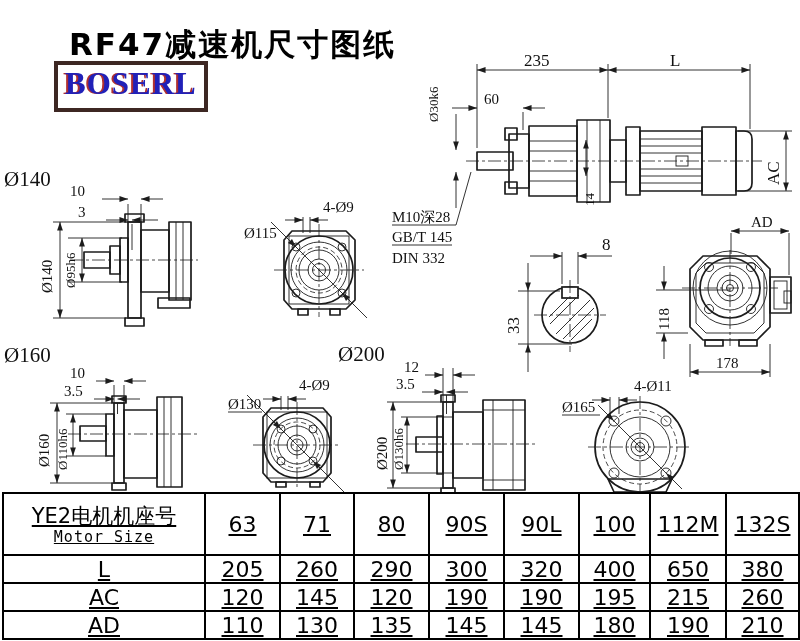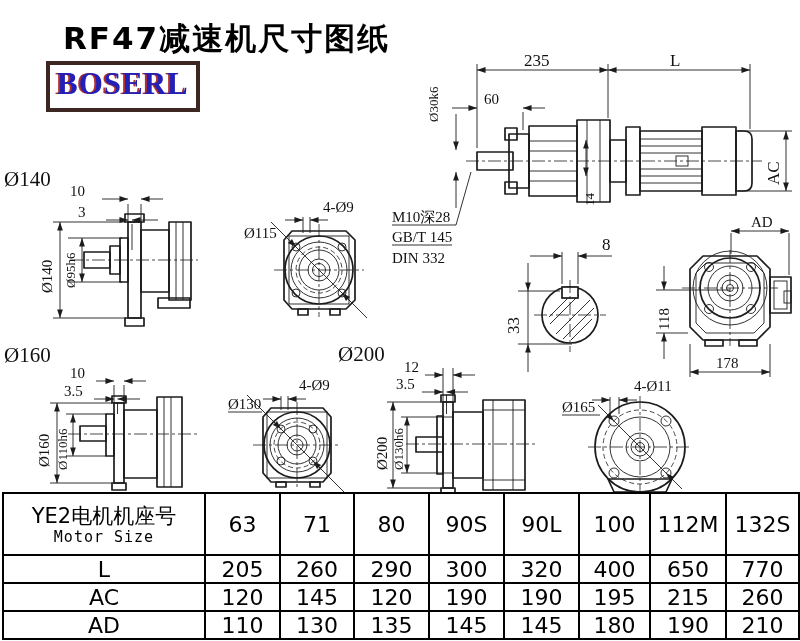--- a/index.html
+++ b/index.html
@@ -1,38 +1,38 @@
 <!DOCTYPE html>
 <html><head>
 <meta charset="utf-8">
 <style>
   html,body{margin:0;padding:0;background:#fff;}
   .page{position:relative;width:800px;height:641px;background:#fff;overflow:hidden;
         font-family:"DejaVu Sans",sans-serif;color:#000;}
-  .title{position:absolute;left:55px;top:10px;margin:8px;font-size:31px;font-weight:bold;
+  .title{position:absolute;left:55px;top:10px;margin:14px;font-size:31px;font-weight:bold;
          letter-spacing:2px;color:#000;white-space:nowrap;}
-  .logo{position:absolute;left:46px;top:61px;border:4px solid #3d2723;background:#fff;
+  .logo{position:absolute;left:54px;top:61px;border:4px solid #3d2723;background:#fff;
         padding:0 7px;line-height:38px;}
   .logo span{font-family:"Liberation Serif","DejaVu Serif",serif;font-size:31px;font-weight:bold;
         color:#2121b8;text-shadow:-2px 0 0 #b03030;letter-spacing:1px;}
   svg.draw{position:absolute;left:0;top:0;}
   .ol{fill:none;stroke:#1c1c1c;stroke-width:1.7;stroke-linejoin:round;}
   .tl{fill:none;stroke:#1c1c1c;stroke-width:.9;}
   .dim{fill:none;stroke:#1c1c1c;stroke-width:.9;}
   .cl{fill:none;stroke:#1c1c1c;stroke-width:.8;stroke-dasharray:13 3 3 3;}
   .dash{fill:none;stroke:#1c1c1c;stroke-width:.8;stroke-dasharray:5 3;}
   .fw{fill:#fff;stroke:#1c1c1c;stroke-width:1.7;}
   text.ds{font-family:"Liberation Serif","DejaVu Serif",serif;font-size:15px;fill:#111;}
   text.sm{font-size:13px;}
   text.md{font-size:17px;}
   text.lg{font-size:21px;}
   table.spec{position:absolute;left:2px;top:492px;width:796px;border-collapse:collapse;
         table-layout:fixed;text-align:center;font-size:22px;color:#000;background:#fff;}
   table.spec th,table.spec td{border:2px solid #000;font-weight:normal;padding:0;overflow:hidden;}
-  table.spec tr{height:28px;}
+  table.spec tr{height:28px;text-decoration:underline;}
   table.spec tr.hrow{height:62px;}
   .cjk{font-size:21px;line-height:1.25;}
   .en{font-family:"DejaVu Sans Mono","Liberation Mono",monospace;font-size:15px;letter-spacing:1px;line-height:1.1;}
 </style>
 </head>
 <body>
 
 <div class="page">
 
   <h1 class="title">RF47减速机尺寸图纸</h1>
@@ -398,21 +398,21 @@
     </tr>
     <tr>
       <td>L</td>
       <td>205</td>
       <td>260</td>
       <td>290</td>
       <td>300</td>
       <td>320</td>
       <td>400</td>
       <td>650</td>
-      <td>770</td>
+      <td>380</td>
     </tr>
     <tr>
       <td>AC</td>
       <td>120</td>
       <td>145</td>
       <td>120</td>
       <td>190</td>
       <td>190</td>
       <td>195</td>
       <td>215</td>

